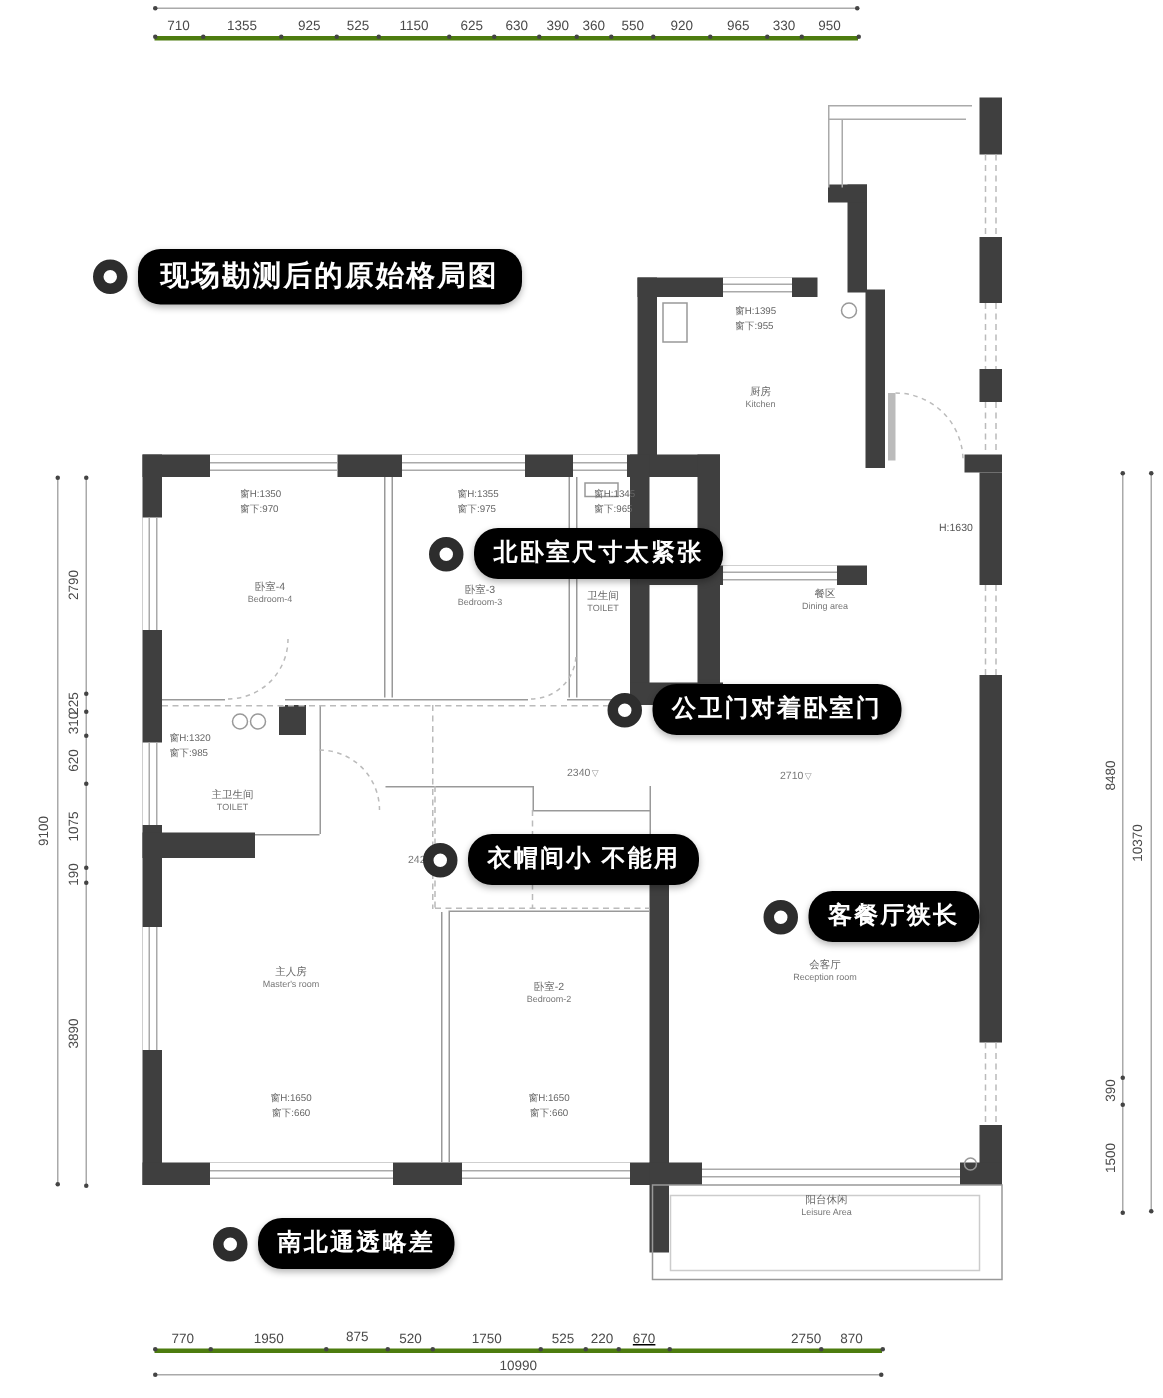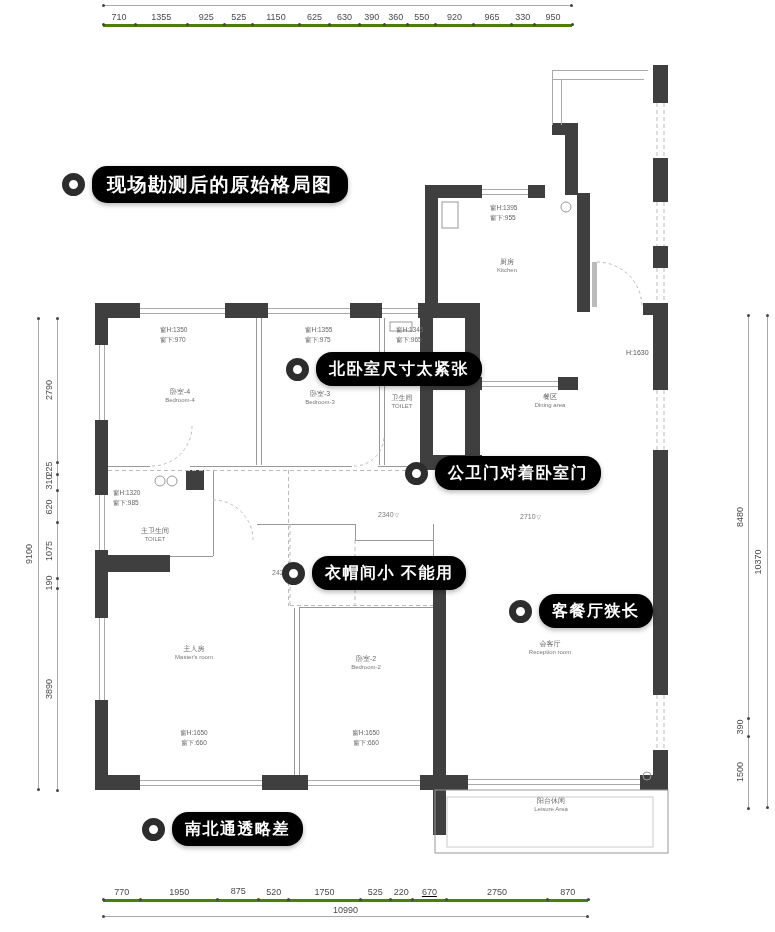--- a/index.html
+++ b/index.html
@@ -219,21 +219,21 @@
         </span>
         <span class="seg" style="flex-grow: 525;">
           <i>525</i>
         </span>
         <span class="seg" style="flex-grow: 220;">
           <i>220</i>
         </span>
         <span class="seg" style="flex-grow: 670; text-decoration: underline;">
           <i>670</i>
         </span>
-        <span class="seg" style="flex-grow: 2750;">
+        <span class="seg" style="flex-grow: 2750; justify-content: flex-end;">
           <i>2750</i>
         </span>
         <span class="seg" style="flex-grow: 870;">
           <i>870</i>
         </span>
       </div>
     <div class="dtoth">10990</div>
     <div class="dline"></div>
   </div>
 

